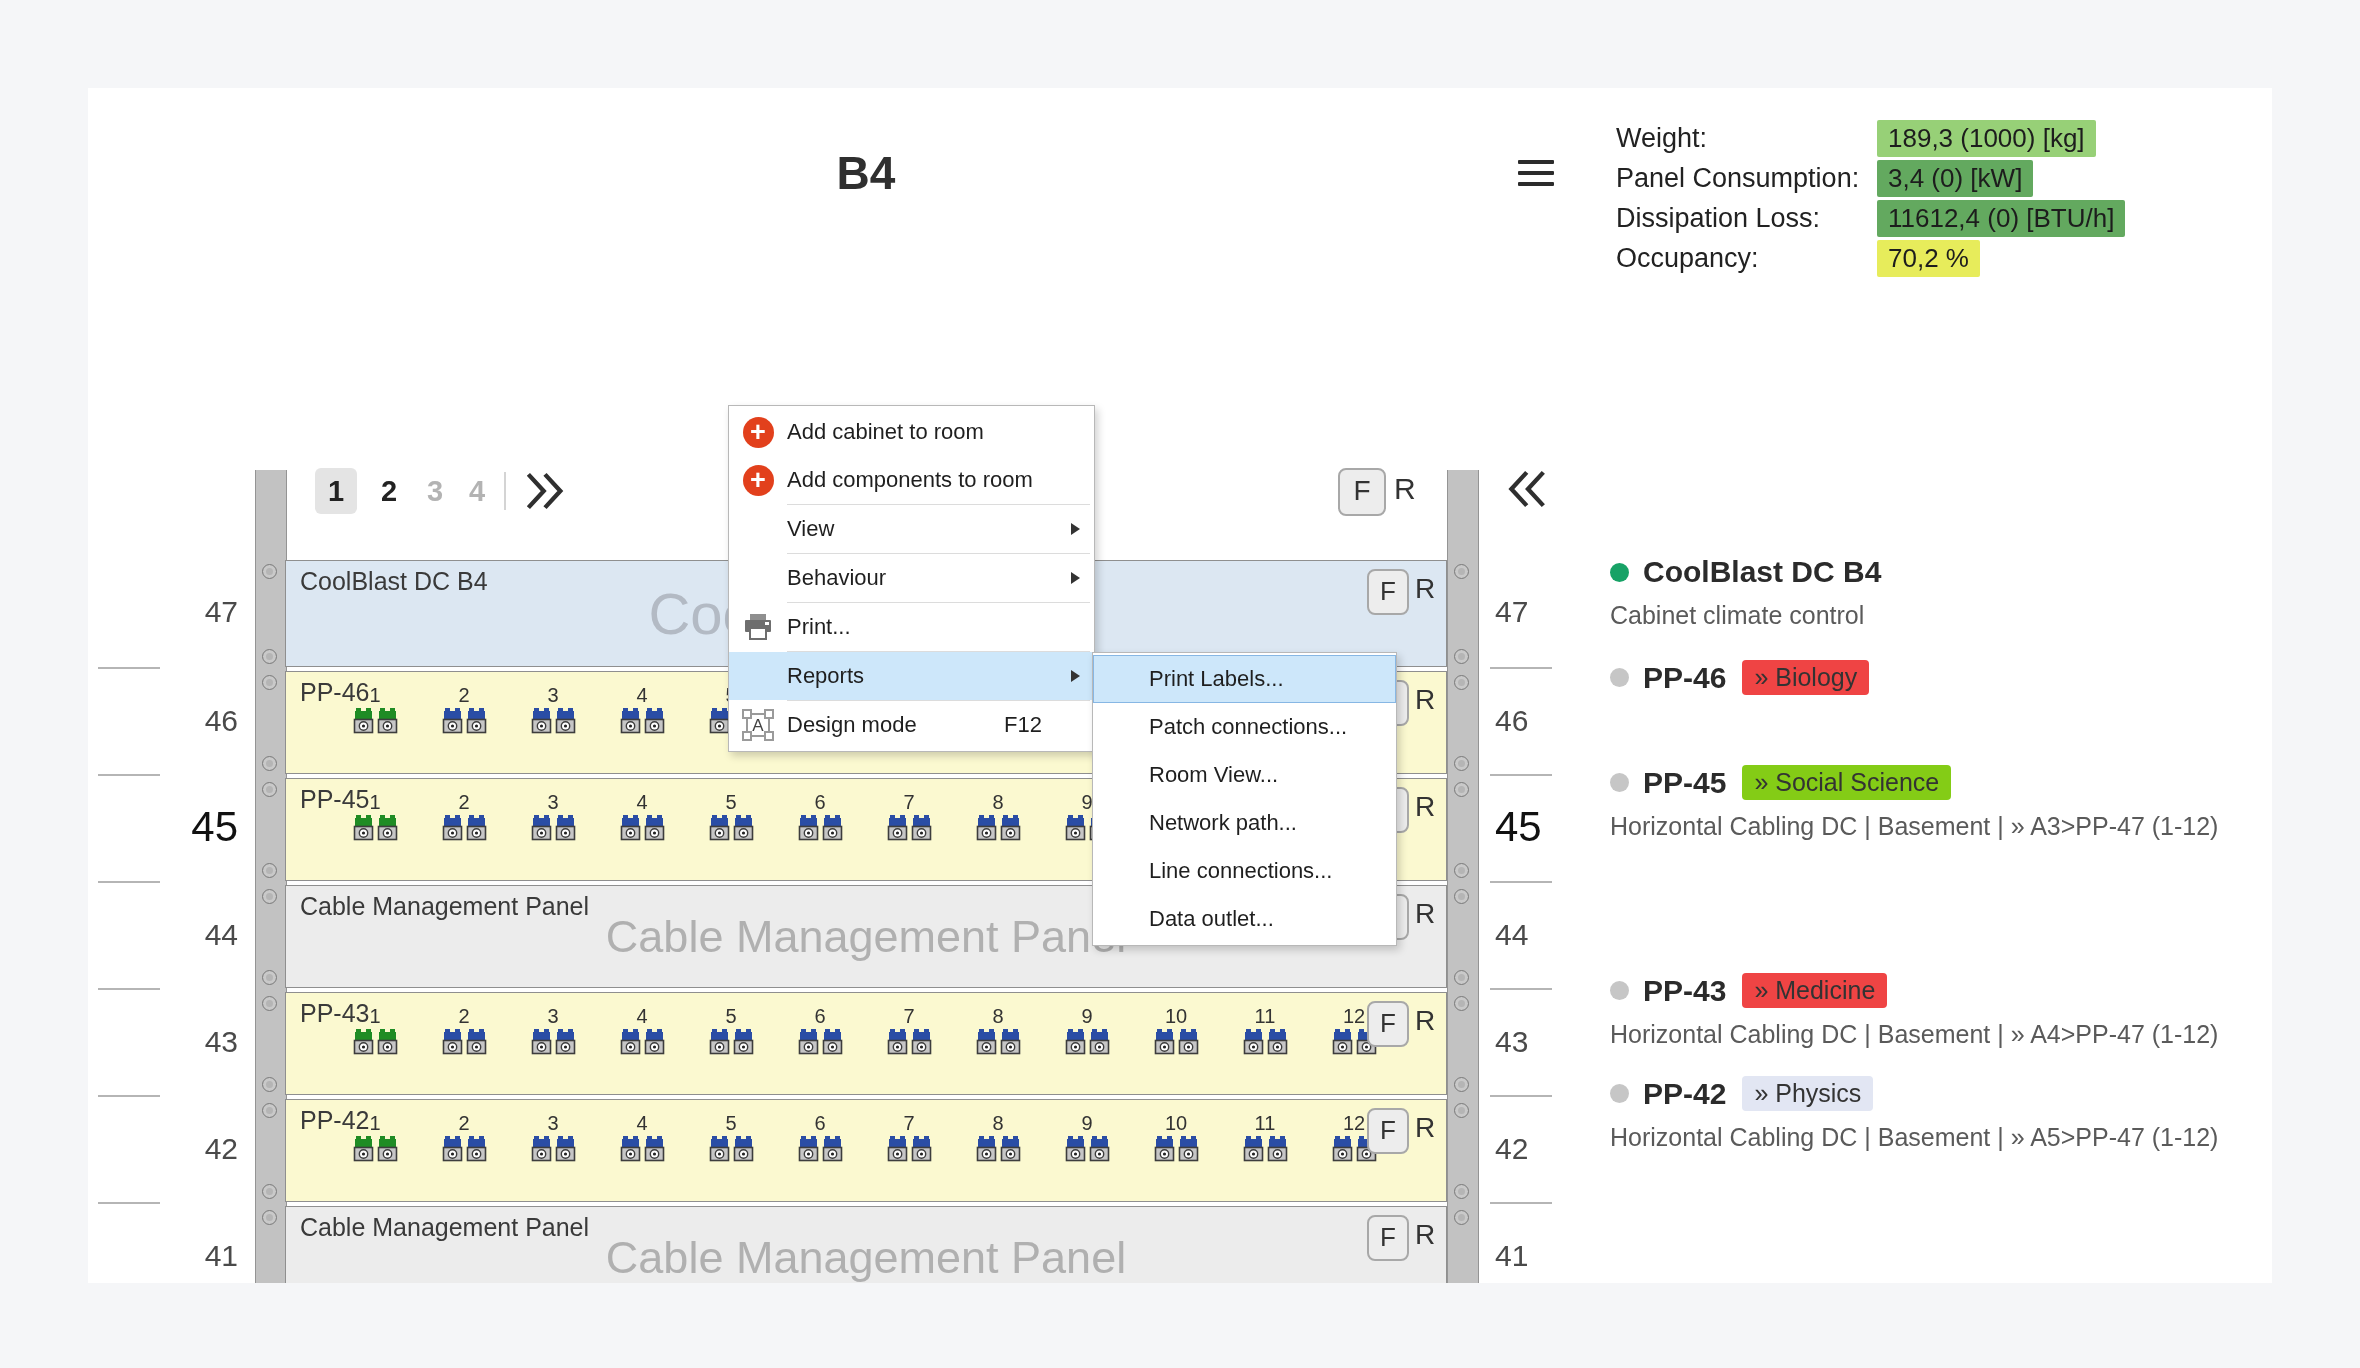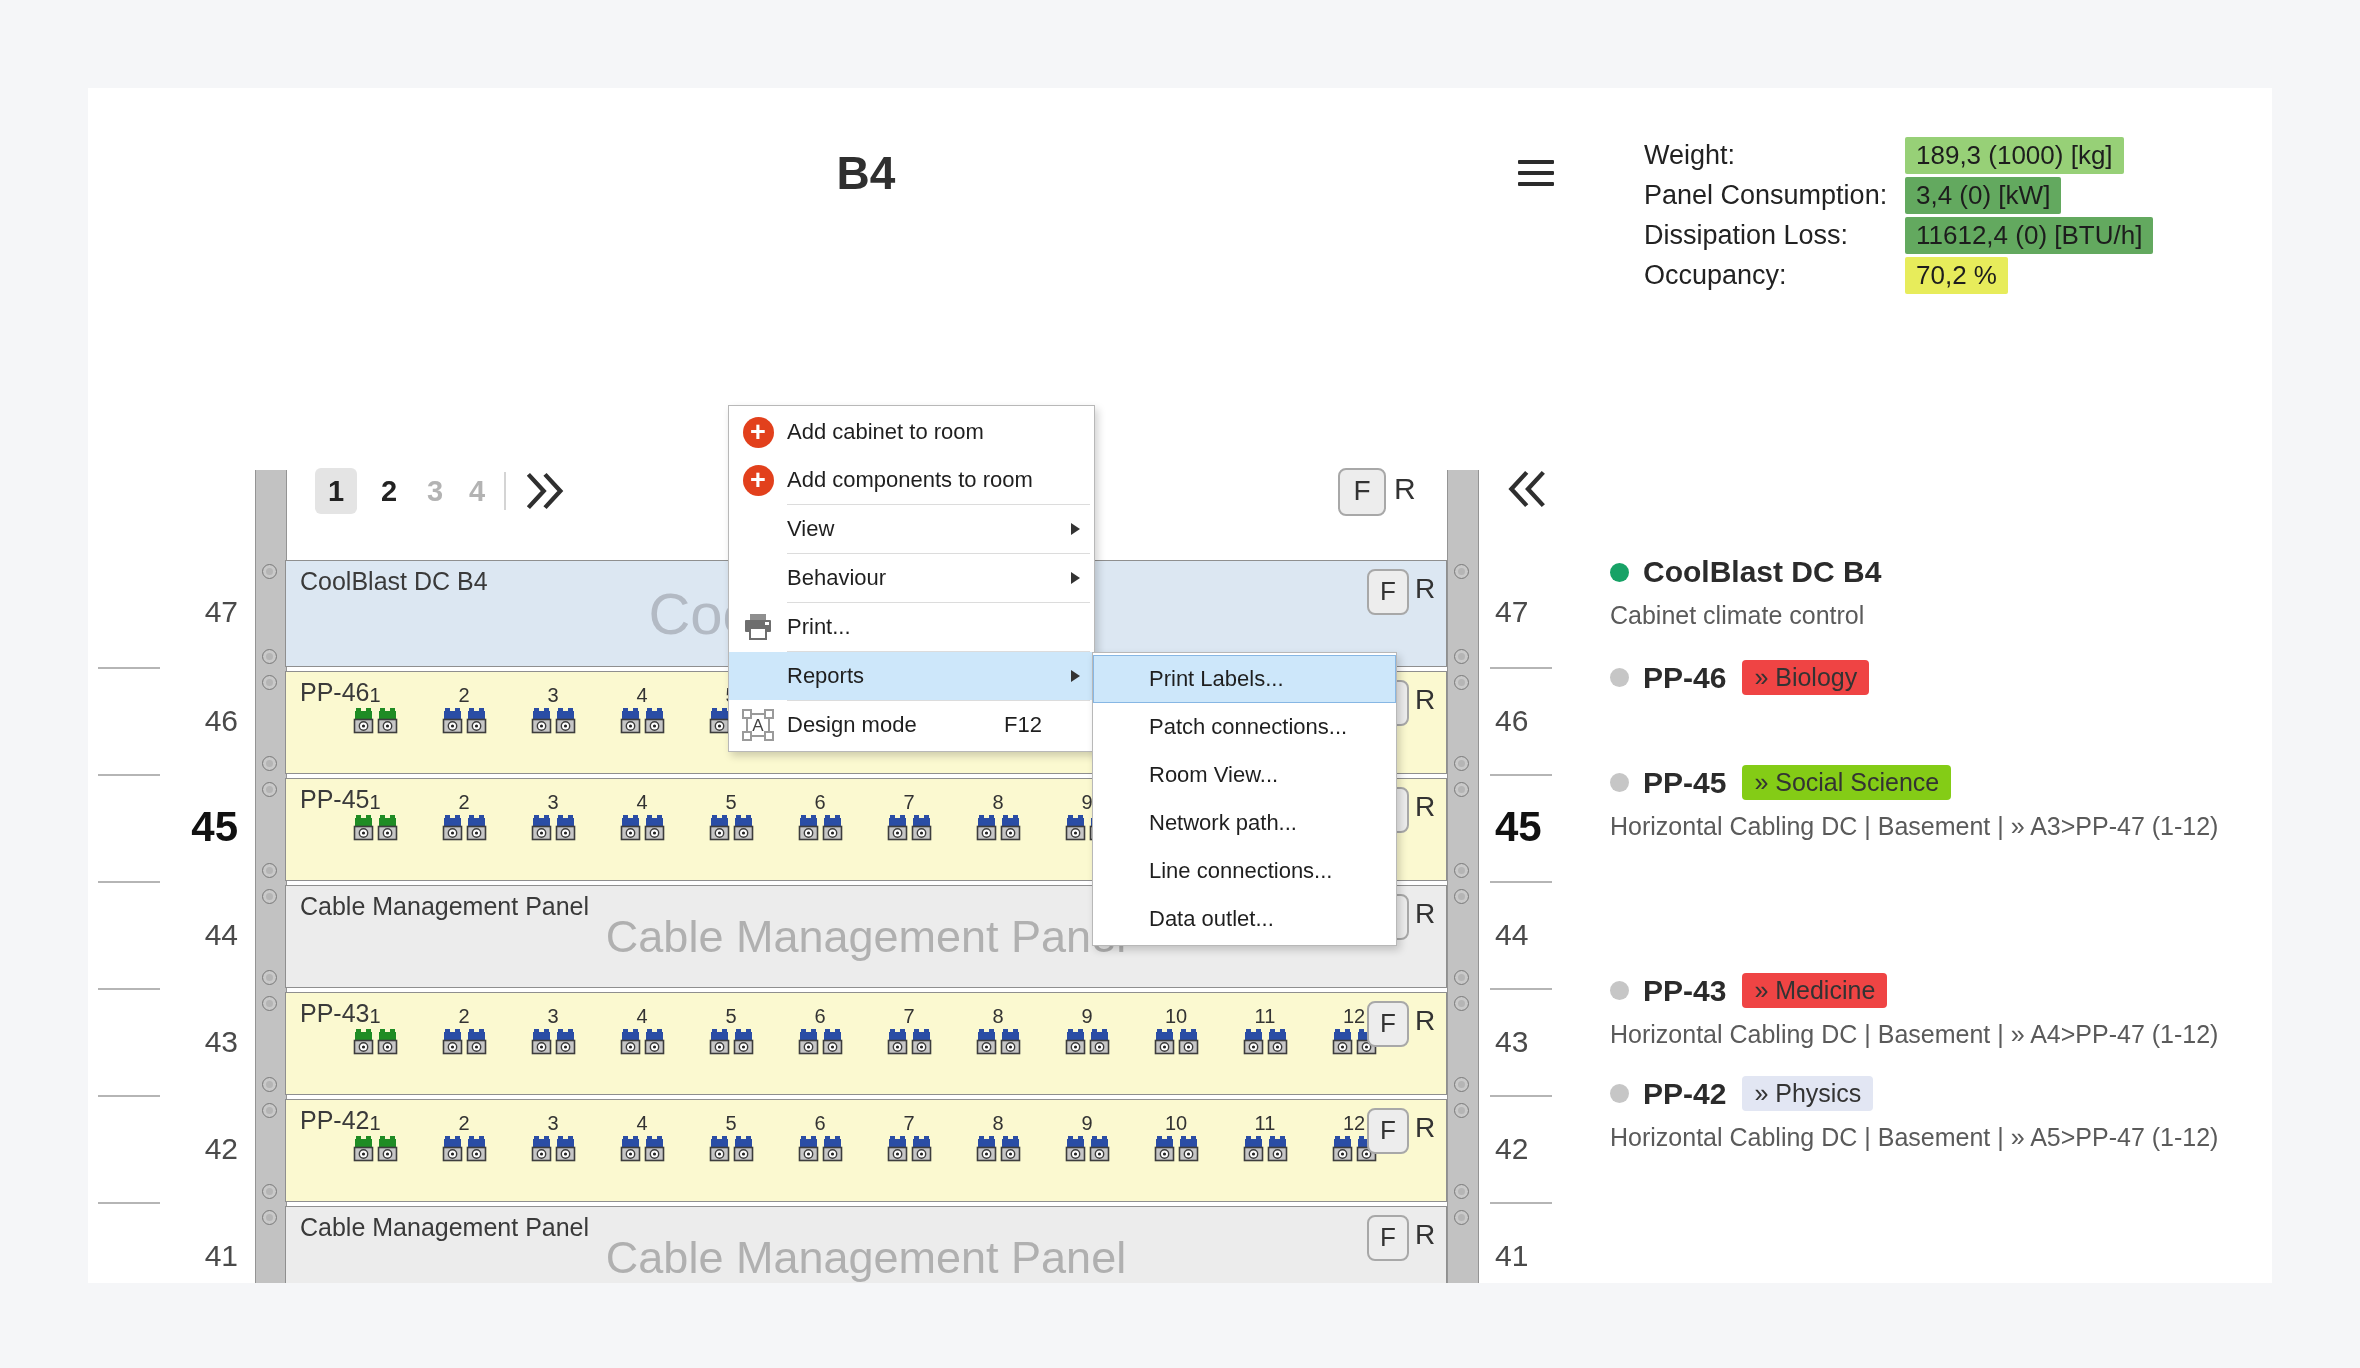--- a/index.html
+++ b/index.html
@@ -5,30 +5,30 @@
   html,body{margin:0;padding:0;background:#f5f6f8;font-family:"Liberation Sans",sans-serif;}
   #app{position:relative;width:2360px;height:1368px;background:#f5f6f8;overflow:hidden;}
   .card{position:absolute;left:88px;top:88px;width:2184px;height:1195px;background:#ffffff;overflow:hidden;}
 
   
   .title{position:absolute;left:698px;top:58px;width:160px;text-align:center;font-size:46px;font-weight:bold;color:#2f2f2f;}
   .hamburger{position:absolute;left:1430px;top:72px;width:36px;cursor:pointer;}
   .hamburger div{height:4px;background:#2b2b2b;border-radius:1px;margin-bottom:7px;}
 
   
-  #stats{position:absolute;left:1528px;top:48px;margin-left:28px;}
+  #stats{position:absolute;left:1528px;top:31px;}
   .statrow{position:relative;height:40px;}
   .statlabel{font-size:27px;color:#222;line-height:38px;}
   .statval{position:absolute;left:261px;top:1px;font-size:26px;color:#1d1d1d;padding:3px 11px;border-radius:2px;white-space:nowrap;}
 
   
   .rail{position:absolute;top:382px;width:30px;height:813px;background:#c2c2c2;border-left:1px solid #949494;border-right:1px solid #949494;}
   .screw{position:absolute;width:13px;height:13px;border-radius:50%;background:#b5b5b5;border:1px solid #7d7d7d;box-shadow:inset 0 0 0 3px #c9c9c9;}
   .gnum{position:absolute;font-size:30px;color:#4a4a4a;width:110px;}
-  .gnum.big{font-size:42px;font-weight:bold;color:#111;}
+  .gnum.big{font-size:42px;font-weight:normal;color:#111;}
   .gline{position:absolute;height:2px;background:#b5b5b5;width:62px;}
 
   
   .pagebtn{position:absolute;top:380px;height:46px;line-height:46px;font-size:29px;font-weight:bold;text-align:center;cursor:pointer;}
   .pagebtn.active{background:#e4e4e4;border-radius:6px;color:#222;}
   .pagebtn.cur{color:#222;}
   .pagebtn.dim{color:#b3b3b3;}
   .pagdiv{position:absolute;top:384px;width:2px;height:38px;background:#d4d4d4;}
   .chev{position:absolute;cursor:pointer;}
   .fbox{position:absolute;background:#ededed;border:2px solid #a8a8a8;border-radius:8px;text-align:center;cursor:pointer;color:#333;}

